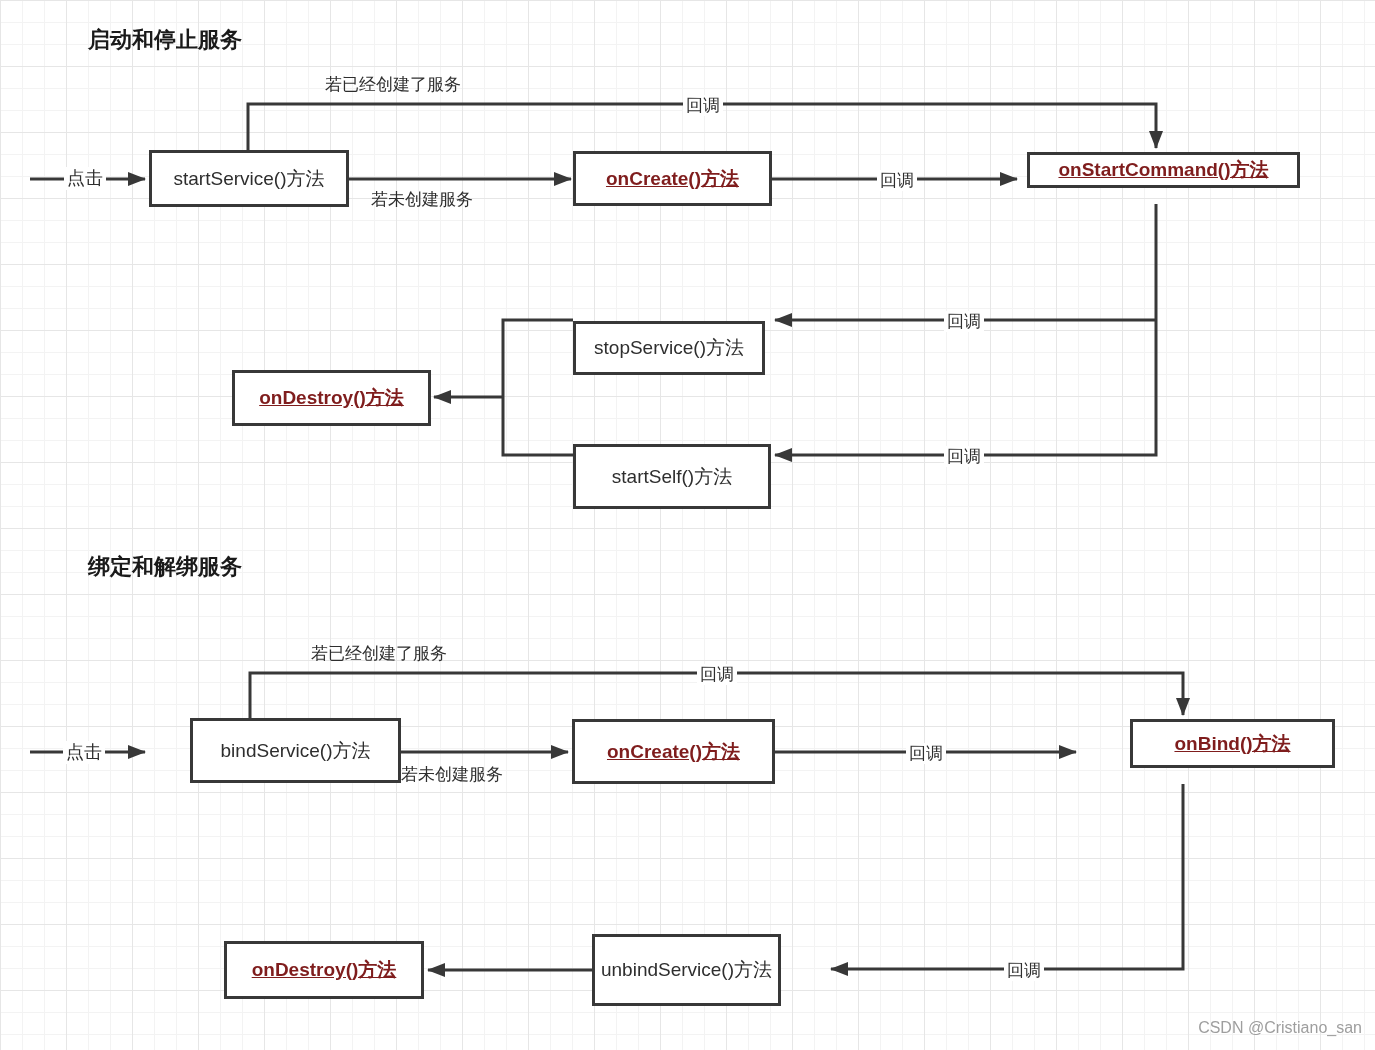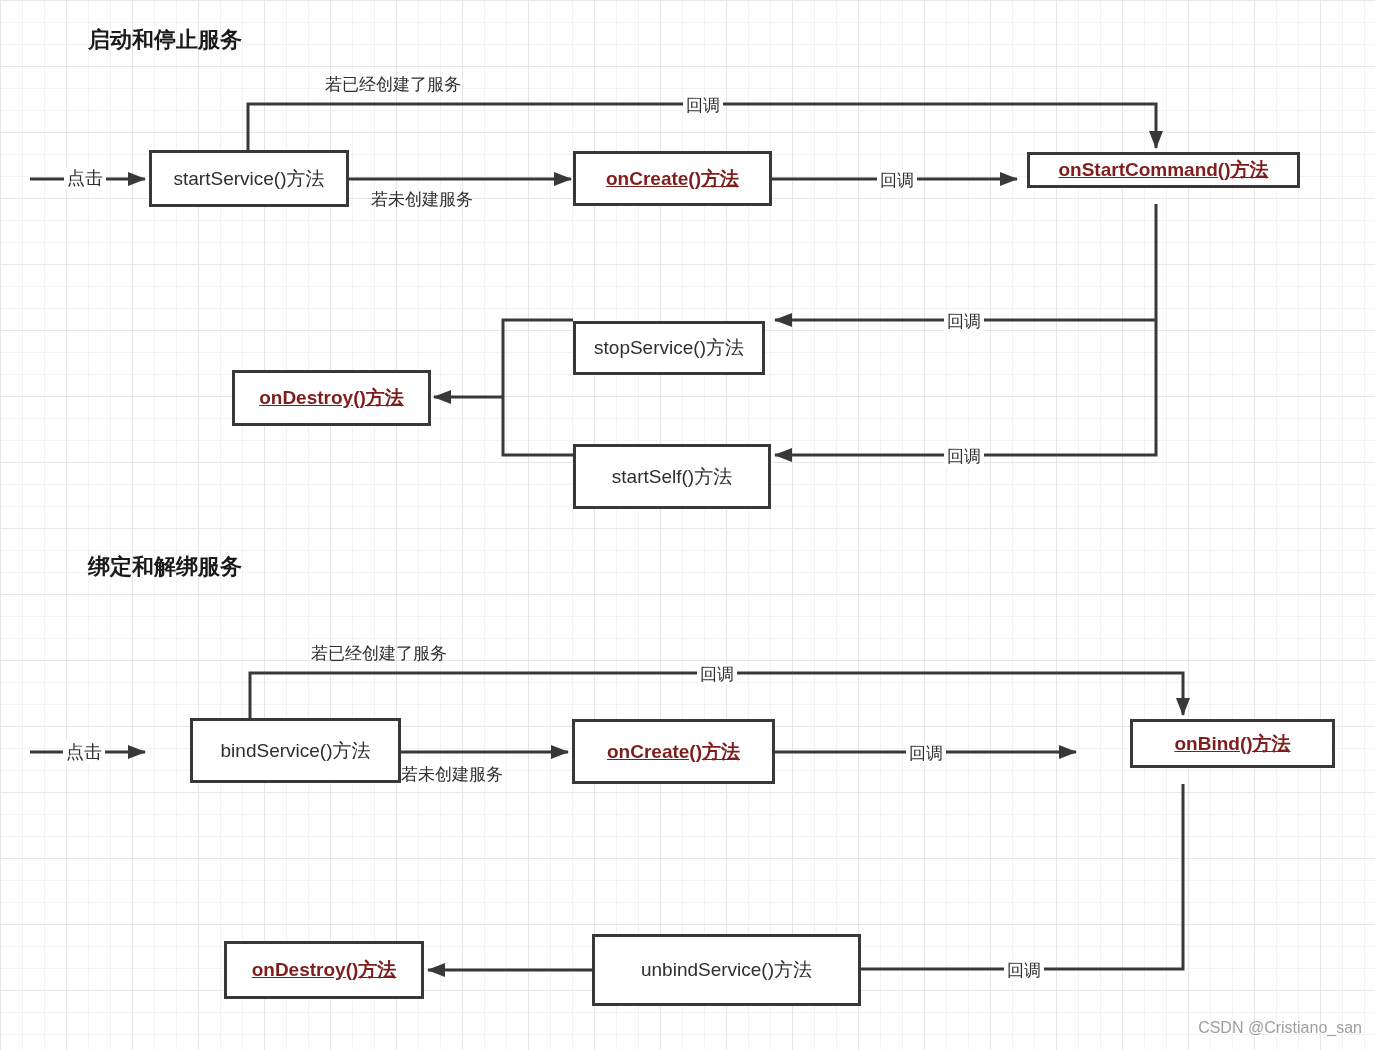--- a/index.html
+++ b/index.html
@@ -105,21 +105,21 @@
   <div class="edge-label" style="left:368px;top:189px;background:transparent;">若未创建服务</div>
   <div class="edge-label" style="left:877px;top:170px;">回调</div>
   <div class="edge-label" style="left:944px;top:311px;">回调</div>
   <div class="edge-label" style="left:944px;top:446px;">回调</div>
 
   <div class="section-title" style="left:88px;top:552px;">绑定和解绑服务</div>
 
   <div class="node" style="left:149px;top:718px;width:211px;height:65px;margin-left:41px;">bindService()方法</div>
   <div class="node red" style="left:572px;top:719px;width:203px;height:65px;">onCreate()方法</div>
   <div class="node red" style="left:1106px;top:719px;width:205px;height:49px;margin-left:24px;">onBind()方法</div>
-  <div class="node" style="left:592px;top:934px;width:269px;height:72px;">unbindService()方法</div>
+  <div class="node" style="left:592px;top:934px;width:189px;height:72px;">unbindService()方法</div>
   <div class="node red" style="left:224px;top:941px;width:200px;height:58px;">onDestroy()方法</div>
 
   <div class="edge-label click" style="left:63px;top:741px;">点击</div>
   <div class="edge-label" style="left:308px;top:643px;background:transparent;">若已经创建了服务</div>
   <div class="edge-label" style="left:697px;top:664px;">回调</div>
   <div class="edge-label" style="left:398px;top:764px;background:transparent;">若未创建服务</div>
   <div class="edge-label" style="left:906px;top:743px;">回调</div>
   <div class="edge-label" style="left:1004px;top:960px;">回调</div>
 
   <div class="watermark">CSDN @Cristiano_san</div>

